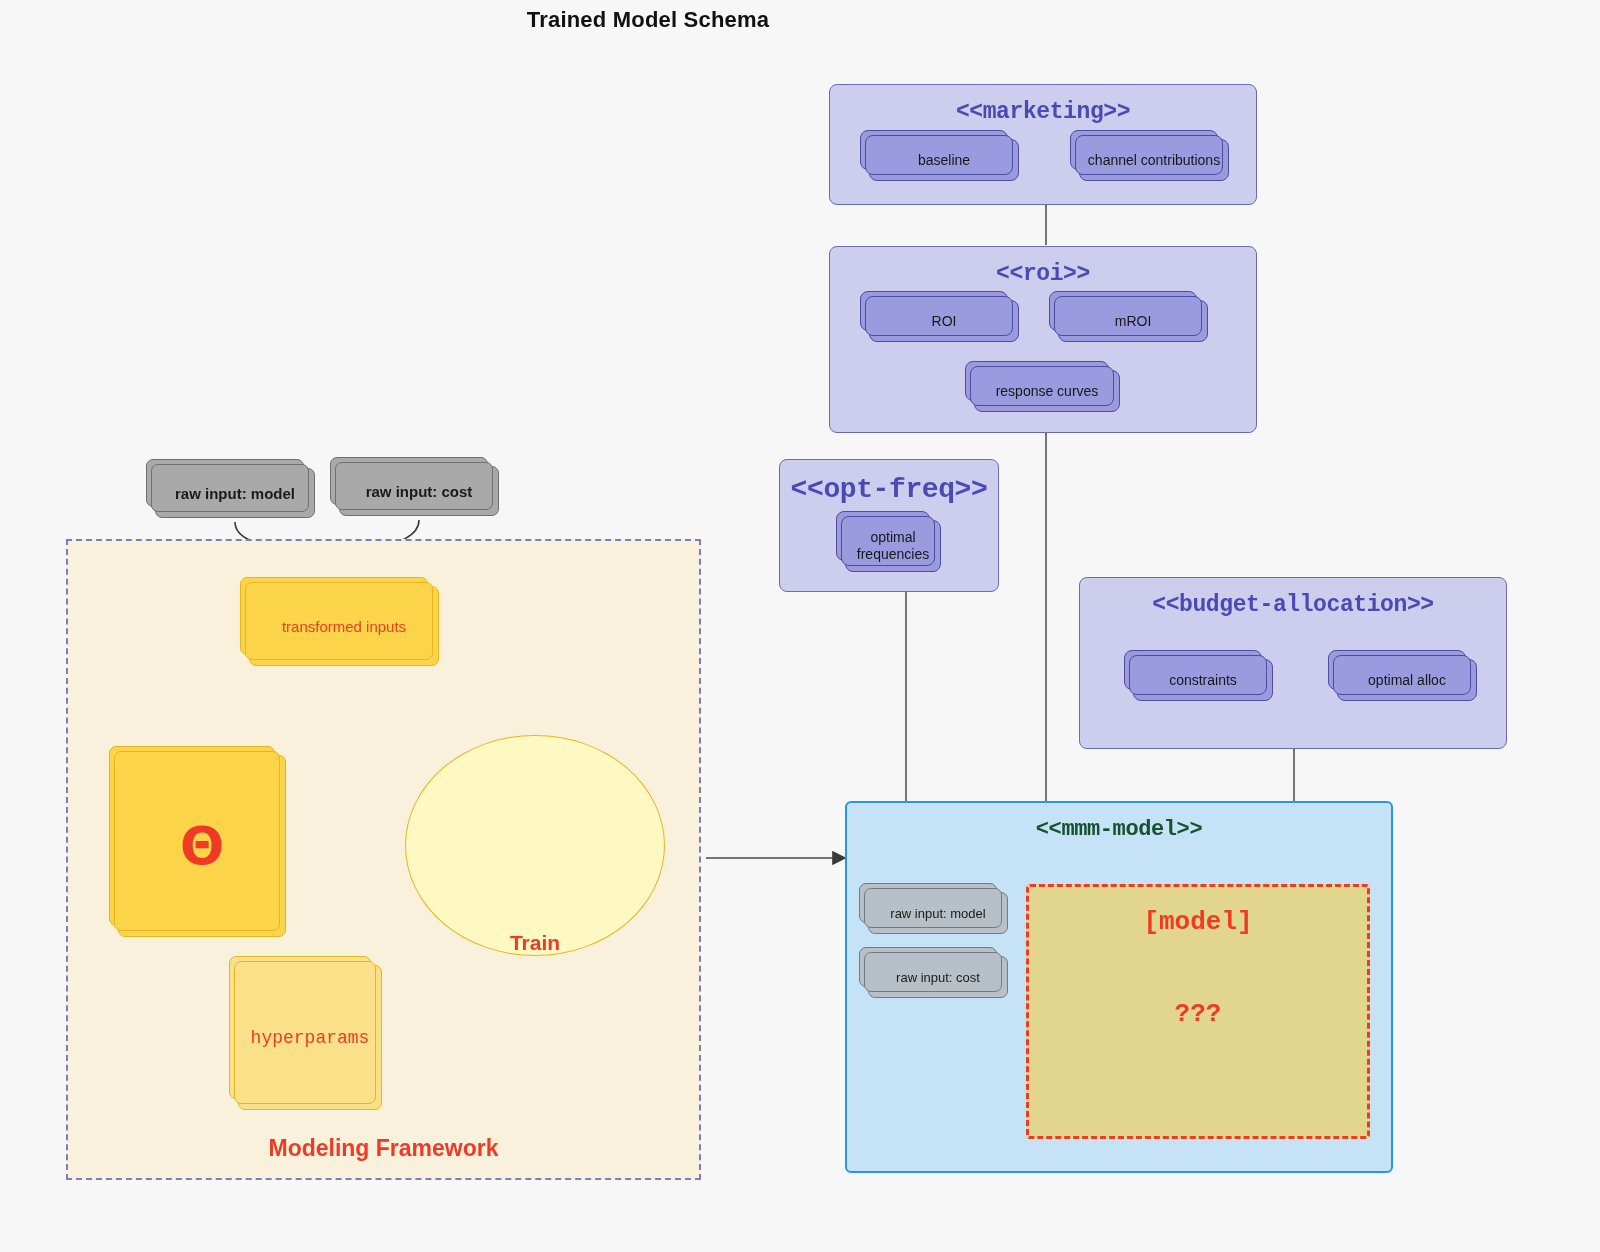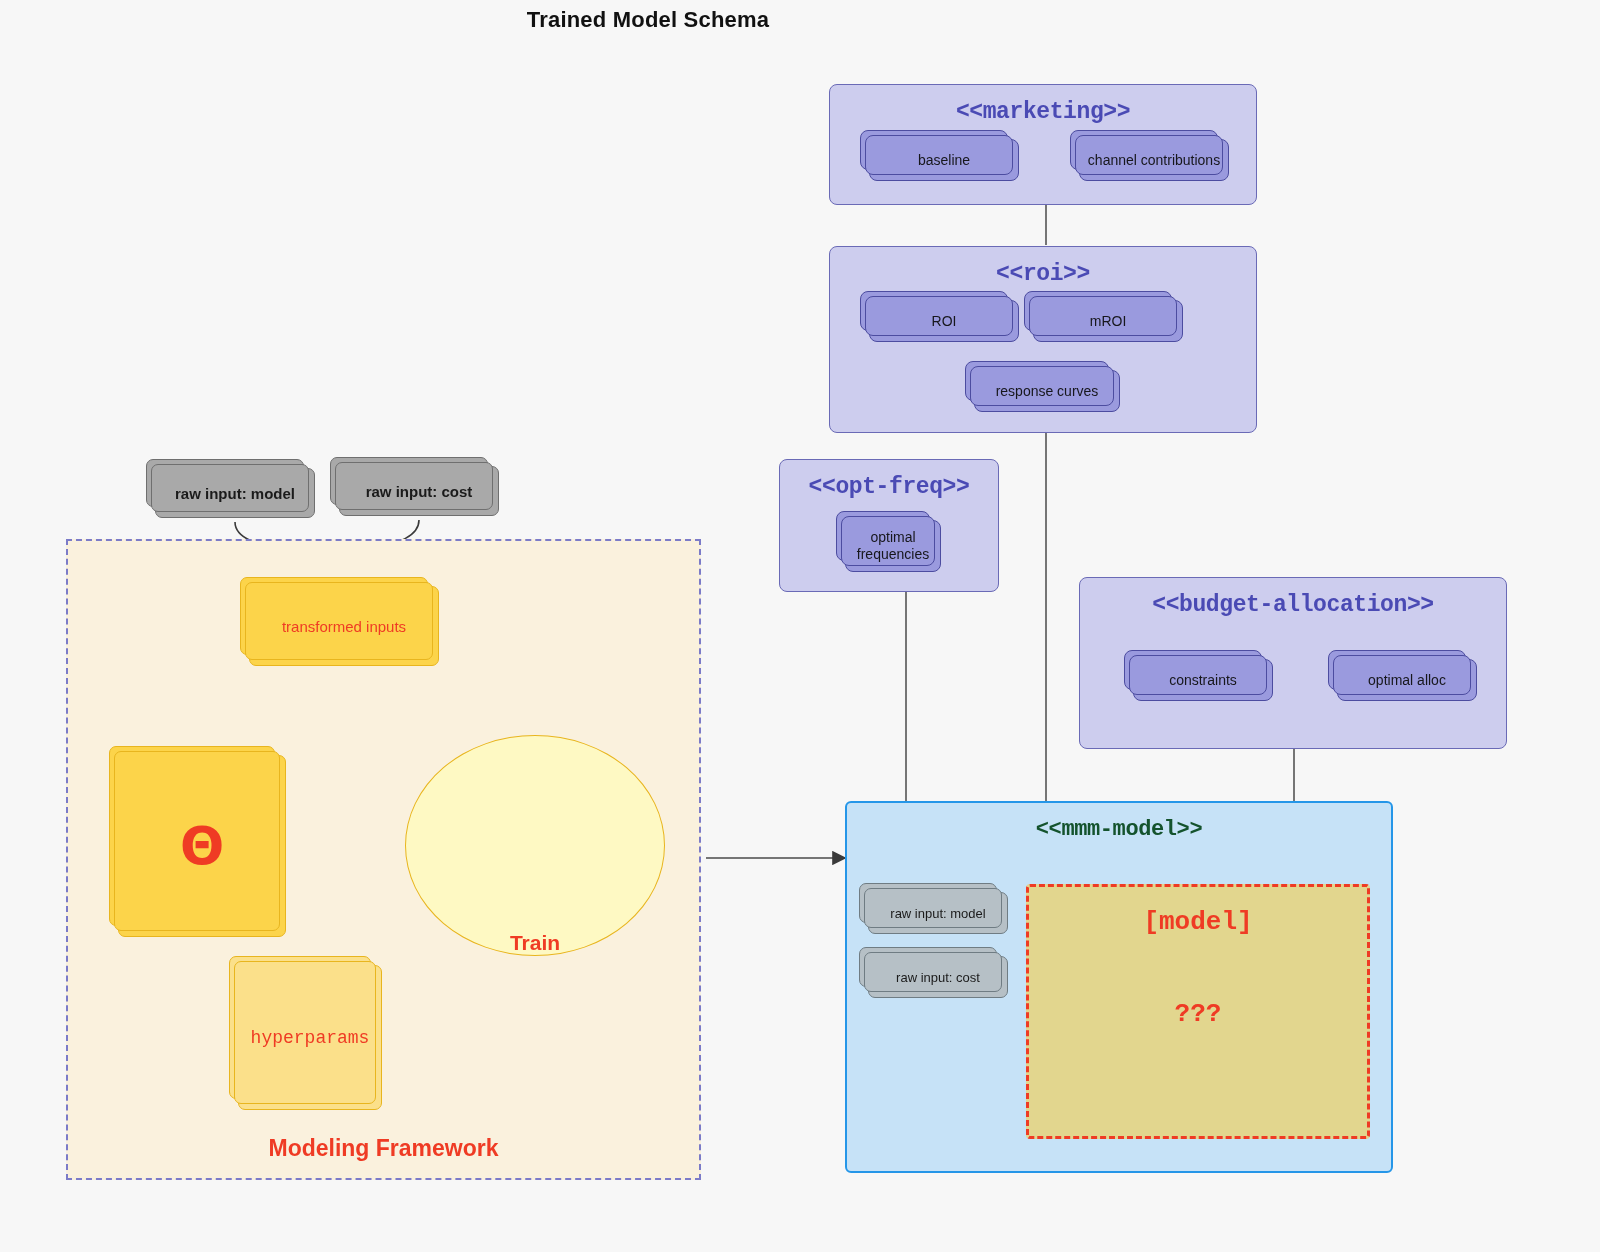--- a/index.html
+++ b/index.html
@@ -136,21 +136,21 @@
     left: 0; right: 0;
     top: 14px;
     text-align: center;
     font-family: "Liberation Mono", monospace;
     font-size: 23px;
     font-weight: bold;
     color: #4a4ab4;
     letter-spacing: -0.4px;
   }
   .package-title.small {
-    font-size: 23px;
+    font-size: 28px;
   }
 
   
   .package-blue {
     background: #c6e2f7;
     border: 2.4px solid #2596e8;
     border-radius: 6px;
   }
   .package-blue .package-title {
     color: #14532d;
@@ -308,21 +308,21 @@
   <div class="node stack card-purple" style="left:1079px; top:139px; width:150px; height:42px;">
     <span>channel contributions</span>
   </div>
 
   <div class="package" id="pkg-roi" style="left:829px; top:246px; width:428px; height:187px;">
     <div class="package-title">&lt;&lt;roi&gt;&gt;</div>
   </div>
   <div class="node stack card-purple" style="left:869px; top:300px; width:150px; height:42px;">
     <span>ROI</span>
   </div>
-  <div class="node stack card-purple" style="left:1033px; top:300px; width:150px; height:42px;">
+  <div class="node stack card-purple" style="left:1058px; top:300px; width:150px; height:42px;">
     <span>mROI</span>
   </div>
   <div class="node stack card-purple" style="left:974px; top:370px; width:146px; height:42px;">
     <span>response curves</span>
   </div>
 
   <div class="package" id="pkg-opt-freq" style="left:779px; top:459px; width:220px; height:133px;">
     <div class="package-title small">&lt;&lt;opt-freq&gt;&gt;</div>
   </div>
   <div class="node stack card-purple" style="left:845px; top:520px; width:96px; height:52px; flex-direction:column; line-height:1.25;">

